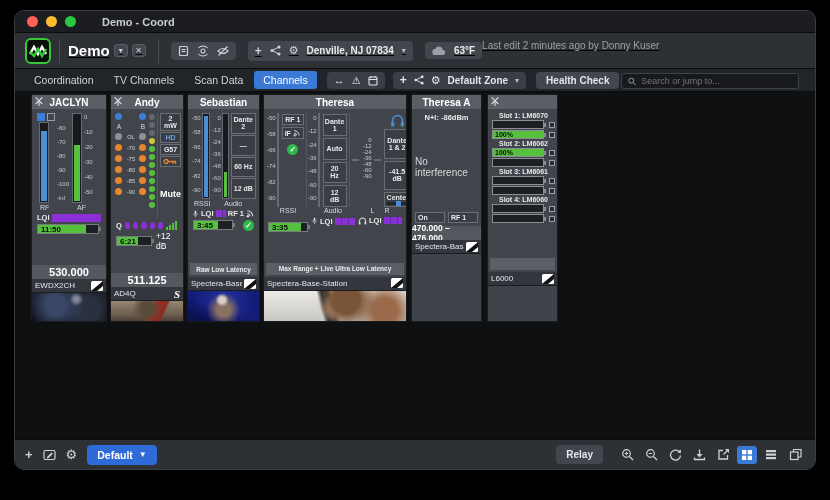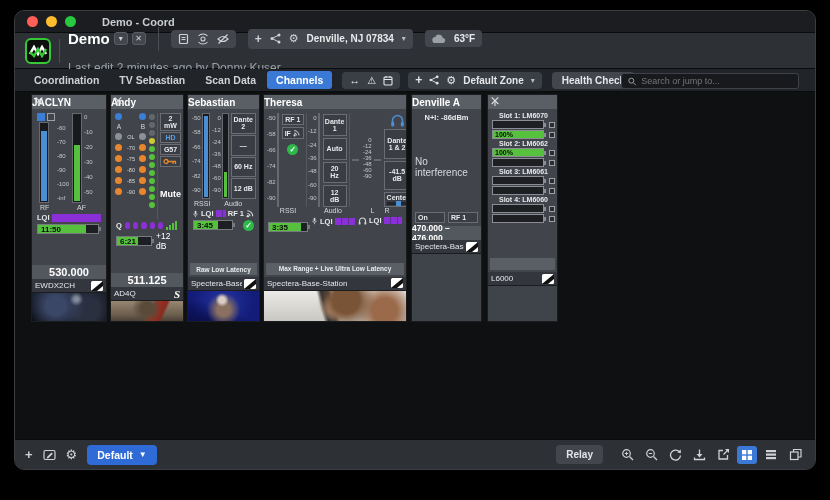--- a/index.html
+++ b/index.html
@@ -9,49 +9,49 @@
   
   .titlebar { height:22px; background:#1b1d20; display:flex; align-items:center; border-bottom:1px solid #0a0b0c; }
   .lights { display:flex; gap:8px; margin-left:12px; }
   .light { width:11px; height:11px; border-radius:50%; }
   .title { margin-left:26px; font-size:11px; font-weight:bold; color:#c9ccd0; }
 
   
   .toolbar { height:36px; background:#2d3136; display:flex; align-items:center; padding:0 10px; border-bottom:1px solid #0a0b0c; position:relative; }
   .logo { width:26px; height:26px; border:2px solid #37c837; border-radius:6px; background:#0c0f0c; display:flex; align-items:center; justify-content:center; }
   .vdiv { width:1px; height:24px; background:#4a4e54; margin:0 8px; }
-  .doccol { display:flex; flex-direction:column; justify-content:center; }
+  .doccol { display:flex; flex-direction:row; justify-content:center;text-decoration:underline; }
   .docrow { display:flex; align-items:center; gap:4px; }
   .docname { font-size:15px; font-weight:bold; color:#fff; }
   .minibtn { width:14px; height:13px; background:#43474d; border:1px solid #5a5e64; border-radius:3px; color:#cfd2d6; font-size:8px; display:flex; align-items:center; justify-content:center; }
-  .lastedit { font-size:12px; color:#9aa0a6; margin-top:10px; white-space:nowrap; }
+  .lastedit { font-size:10px; color:#9aa0a6; margin-top:1px; white-space:nowrap; }
   .tgroup { display:flex; align-items:center; gap:8px; background:#43474d; border-radius:4px; padding:3px 7px; margin-left:8px; }
   .tgroup .ic { display:flex; }
   .loclabel { font-size:10px; font-weight:bold; color:#e8eaec; }
   .chev { font-size:8px; color:#b8bcc0; }
   .toolbar-right { position:absolute; right:10px; top:5px; display:flex; align-items:center; gap:8px; }
   .sharebtn { display:flex; align-items:center; gap:5px; background:#2e6bd6; color:#fff; font-size:11px; font-weight:bold; border-radius:4px; padding:4px 10px; }
   .helpbtn { width:20px; height:20px; border-radius:50%; background:#4a4f55; color:#e8eaec; font-size:11px; font-weight:bold; display:flex; align-items:center; justify-content:center; }
   .avatar { width:22px; height:22px; border-radius:50%; background:#2f6f9f; color:#fff; font-size:9px; font-weight:bold; display:flex; align-items:center; justify-content:center; }
 
   
   .tabbar { height:23px; background:#212428; display:flex; align-items:center; padding:0 10px; border-bottom:1px solid #0a0b0c; position:relative; }
-  .tab { font-size:10.5px; font-weight:bold; color:#cfd2d5; padding:3px 9px; border-radius:3px; margin-right:2px; }
+  .tab { font-size:10.5px; font-weight:normal; color:#cfd2d5; padding:3px 9px; border-radius:3px; margin-right:2px; }
   .tab.active { background:#3b79d6; color:#fff; }
   .tbgroup { display:flex; align-items:center; gap:7px; background:#3a3f45; border-radius:4px; padding:2px 7px; margin-left:8px; height:17px; }
   .tbgroup .txt { font-size:10px; font-weight:bold; color:#e3e5e8; }
   .healthbtn { font-size:10px; font-weight:bold; color:#e3e5e8; background:#43474d; border-radius:4px; padding:3px 10px; margin-left:10px; }
   .searchbox { position:absolute; right:16px; top:4px; width:178px; height:16px; background:#17191c; border:1px solid #3e4248; border-radius:3px; display:flex; align-items:center; gap:5px; padding:0 6px; }
   .searchbox input { background:transparent; border:none; outline:none; color:#9aa0a6; font-size:9px; width:100%; font-family:"Liberation Sans",sans-serif; }
 
   
   .main { height:352px; background:#0e1012; position:relative; }
   .striprow { position:absolute; left:16px; top:2px; display:flex; gap:3px; }
   .strip { background:#41454b; height:228px; display:flex; flex-direction:column; border:1px solid #1a1c1e; }
-  .strip-head { height:14px; background:#5a5f66; display:flex; align-items:center; justify-content:flex-start; gap:3px; position:relative; flex:0 0 auto; }
+  .strip-head { height:14px; background:#5a5f66; display:flex; align-items:center; justify-content:center; gap:3px; position:relative; flex:0 0 auto; }
   .strip-head .xant { position:absolute; left:2px; top:1px; }
   .strip-title { font-size:10px; font-weight:bold; color:#fff; }
   .sbody { flex:1 1 auto; display:flex; flex-direction:column; padding:2px 2px 0 2px; overflow:hidden; }
   .freqrow { height:14px; background:#53575e; display:flex; align-items:center; justify-content:center; flex:0 0 auto; }
   .freq { font-size:11px; font-weight:bold; color:#fff; }
   .devrow { height:13px; background:#33373d; display:flex; align-items:center; padding:0 3px; gap:2px; flex:0 0 auto; }
   .devname { font-size:8px; color:#e3e5e8; flex:1; white-space:nowrap; overflow:hidden; }
   .moderow { height:12px; background:#5a5f66; display:flex; align-items:center; justify-content:center; flex:0 0 auto; margin:0 2px 2px 2px; }
   .modetxt { font-size:6.5px; font-weight:bold; color:#e8eaec; white-space:nowrap; }
   .thumb { flex:1 1 auto; border-top:1px solid #1a1c1e; }
@@ -166,21 +166,21 @@
             </span>
           <span class="loclabel">63°F</span>
         </div>
       </div>
       <span class="lastedit">Last edit 2 minutes ago by Donny Kuser</span>
     </div>
   </div>
 
   <div class="tabbar">
     <span class="tab">Coordination</span>
-    <span class="tab">TV Sebastian</span>
+    <span class="tab">TV Channels</span>
     <span class="tab">Scan Data</span>
     <span class="tab active">Channels</span>
     <div class="tbgroup">
       <span style="color:#e3e5e8;font-size:11px">↔</span>
       <span style="color:#e3e5e8;font-size:10px">⚠</span>
       <span>
           <svg width="10" height="11" viewBox="0 0 10 11">
             <rect x="1" y="2" width="8" height="8" rx="1" fill="none" stroke="#e3e5e8" stroke-width="1.1"></rect>
             <line x1="1" y1="4.5" x2="9" y2="4.5" stroke="#e3e5e8"></line>
             <line x1="3" y1="1" x2="3" y2="3" stroke="#e3e5e8"></line>
@@ -599,21 +599,21 @@
                 <rect width="12" height="10" rx="1.5" fill="#fff"></rect>
                 <path d="M0 10 L12 0 L12 5 L6 10 z" fill="#111"></path>
               </svg>
             </span>
         </div>
         <div class="thumb th-theresa"></div>
       </div>
 
       <div class="strip" style="width:71px;margin-left:1px">
         <div class="strip-head">
-          <span class="strip-title">Denville A</span>
+          <span class="strip-title">Theresa A</span>
         </div>
         <div class="sbody" style="padding:4px 3px 2px 3px">
           <div style="text-align:center;font-size:7.5px;font-weight:bold;color:#e8eaec">N+I: -86dBm</div>
           <div style="flex:1;display:flex;align-items:center;justify-content:center;font-size:10px;color:#d8dadc">No interference</div>
           <div class="row" style="flex:0 0 13px;gap:3px">
             <span class="panelbox" style="flex:1;text-align:left">On</span>
             <span class="panelbox" style="flex:1;text-align:left">RF 1</span>
           </div>
         </div>
         <div class="freqrow">

